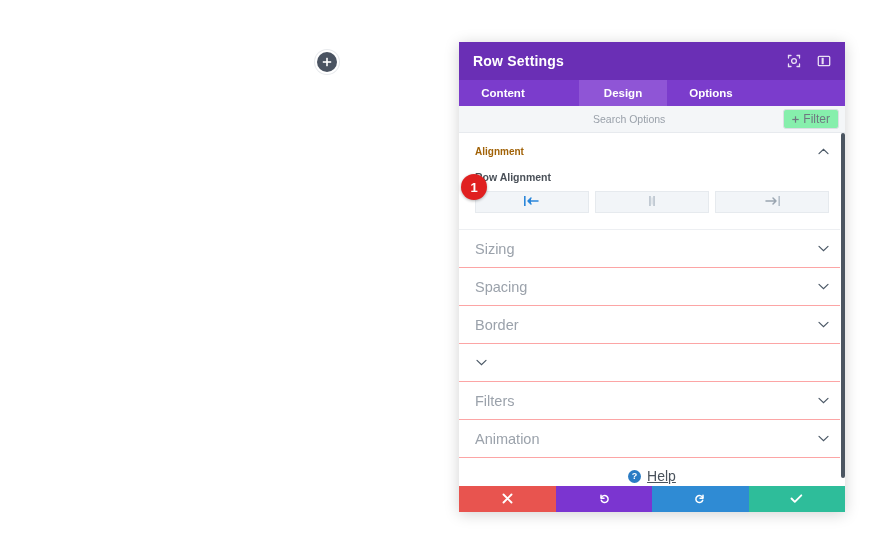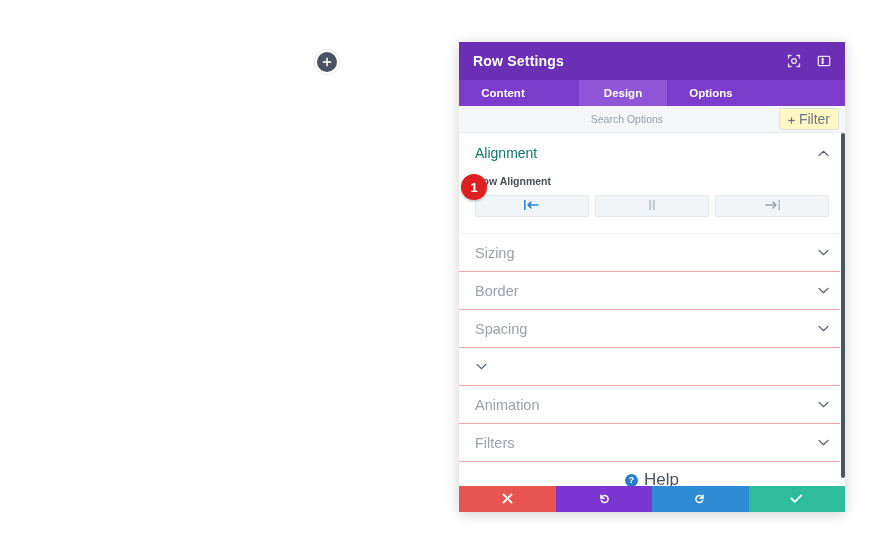--- a/index.html
+++ b/index.html
@@ -121,25 +121,25 @@
     font-family: "Liberation Sans", sans-serif;
     font-size: 10.5px;
     color: #8b9199;
     text-align: center;
   }
   .search-input::placeholder { color: #9aa1aa; }
   .filter-button {
     display: flex;
     align-items: flex-end;
     gap: 4px;
-    background: #fef9c3;
+    background: #86efac;
     border: 1px solid #dcdfe4;
     border-radius: 3px;
     padding: 2px 8px;
-    font-size: 14px;
+    font-size: 12px;
     color: #6f7780;
     cursor: pointer;
   }
 
   
   .panel-body {
     flex: 1 1 auto;
     overflow: hidden;
     position: relative;
     background: #ffffff;
@@ -168,23 +168,23 @@
     padding: 12px 16px 16px 16px;
     border-bottom: 1px solid #edeff2;
   }
   .section-open-head {
     display: flex;
     align-items: center;
     cursor: pointer;
   }
   .section-open-title {
     flex: 1 1 auto;
-    font-size: 14px;
-    color: #0f766e;
-    font-weight: normal;
+    font-size: 10px;
+    color: #a16207;
+    font-weight: bold;
   }
   .chev {
     width: 12px;
     height: 12px;
     display: flex;
     align-items: center;
     justify-content: center;
     color: #4a5765;
   }
   .field-label {
@@ -243,21 +243,21 @@
     background: #2b7cc4;
     color: #ffffff;
     font-size: 9px;
     font-weight: bold;
     display: flex;
     align-items: center;
     justify-content: center;
     line-height: 1;
   }
   .help-label {
-    font-size: 17px;
+    font-size: 14px;
     color: #49525c;
     text-decoration: underline;
   }
 
   
   .panel-actions {
     height: 26px;
     display: flex;
     flex: 0 0 auto;
   }
@@ -387,52 +387,52 @@
 
       <div class="section-row">
         <div class="section-row-title">Sizing</div>
         <span class="chev">
           <svg width="11" height="7" viewBox="0 0 11 7">
               <path d="M1 1.4L5.5 5.6L10 1.4" fill="none" stroke="#4a5765" stroke-width="1.2" stroke-linecap="round"></path>
             </svg>
         </span>
       </div>
       <div class="section-row">
+        <div class="section-row-title">Spacing</div>
+        <span class="chev">
+          <svg width="11" height="7" viewBox="0 0 11 7">
+              <path d="M1 1.4L5.5 5.6L10 1.4" fill="none" stroke="#4a5765" stroke-width="1.2" stroke-linecap="round"></path>
+            </svg>
+        </span>
+      </div>
+      <div class="section-row">
         <div class="section-row-title">Border</div>
         <span class="chev">
           <svg width="11" height="7" viewBox="0 0 11 7">
               <path d="M1 1.4L5.5 5.6L10 1.4" fill="none" stroke="#4a5765" stroke-width="1.2" stroke-linecap="round"></path>
             </svg>
         </span>
       </div>
       <div class="section-row">
-        <div class="section-row-title">Spacing</div>
-        <span class="chev">
-          <svg width="11" height="7" viewBox="0 0 11 7">
-              <path d="M1 1.4L5.5 5.6L10 1.4" fill="none" stroke="#4a5765" stroke-width="1.2" stroke-linecap="round"></path>
-            </svg>
-        </span>
-      </div>
-      <div class="section-row">
+        <span class="chev">
+          <svg width="11" height="7" viewBox="0 0 11 7">
+              <path d="M1 1.4L5.5 5.6L10 1.4" fill="none" stroke="#4a5765" stroke-width="1.2" stroke-linecap="round"></path>
+            </svg>
+        </span>
+      </div>
+      <div class="section-row">
+        <div class="section-row-title">Filters</div>
         <span class="chev">
           <svg width="11" height="7" viewBox="0 0 11 7">
               <path d="M1 1.4L5.5 5.6L10 1.4" fill="none" stroke="#4a5765" stroke-width="1.2" stroke-linecap="round"></path>
             </svg>
         </span>
       </div>
       <div class="section-row">
         <div class="section-row-title">Animation</div>
-        <span class="chev">
-          <svg width="11" height="7" viewBox="0 0 11 7">
-              <path d="M1 1.4L5.5 5.6L10 1.4" fill="none" stroke="#4a5765" stroke-width="1.2" stroke-linecap="round"></path>
-            </svg>
-        </span>
-      </div>
-      <div class="section-row">
-        <div class="section-row-title">Filters</div>
         <span class="chev">
           <svg width="11" height="7" viewBox="0 0 11 7">
               <path d="M1 1.4L5.5 5.6L10 1.4" fill="none" stroke="#4a5765" stroke-width="1.2" stroke-linecap="round"></path>
             </svg>
         </span>
       </div>
 
       <div class="panel-help">
         <span class="help-icon">?</span>
         <span class="help-label">Help</span>

